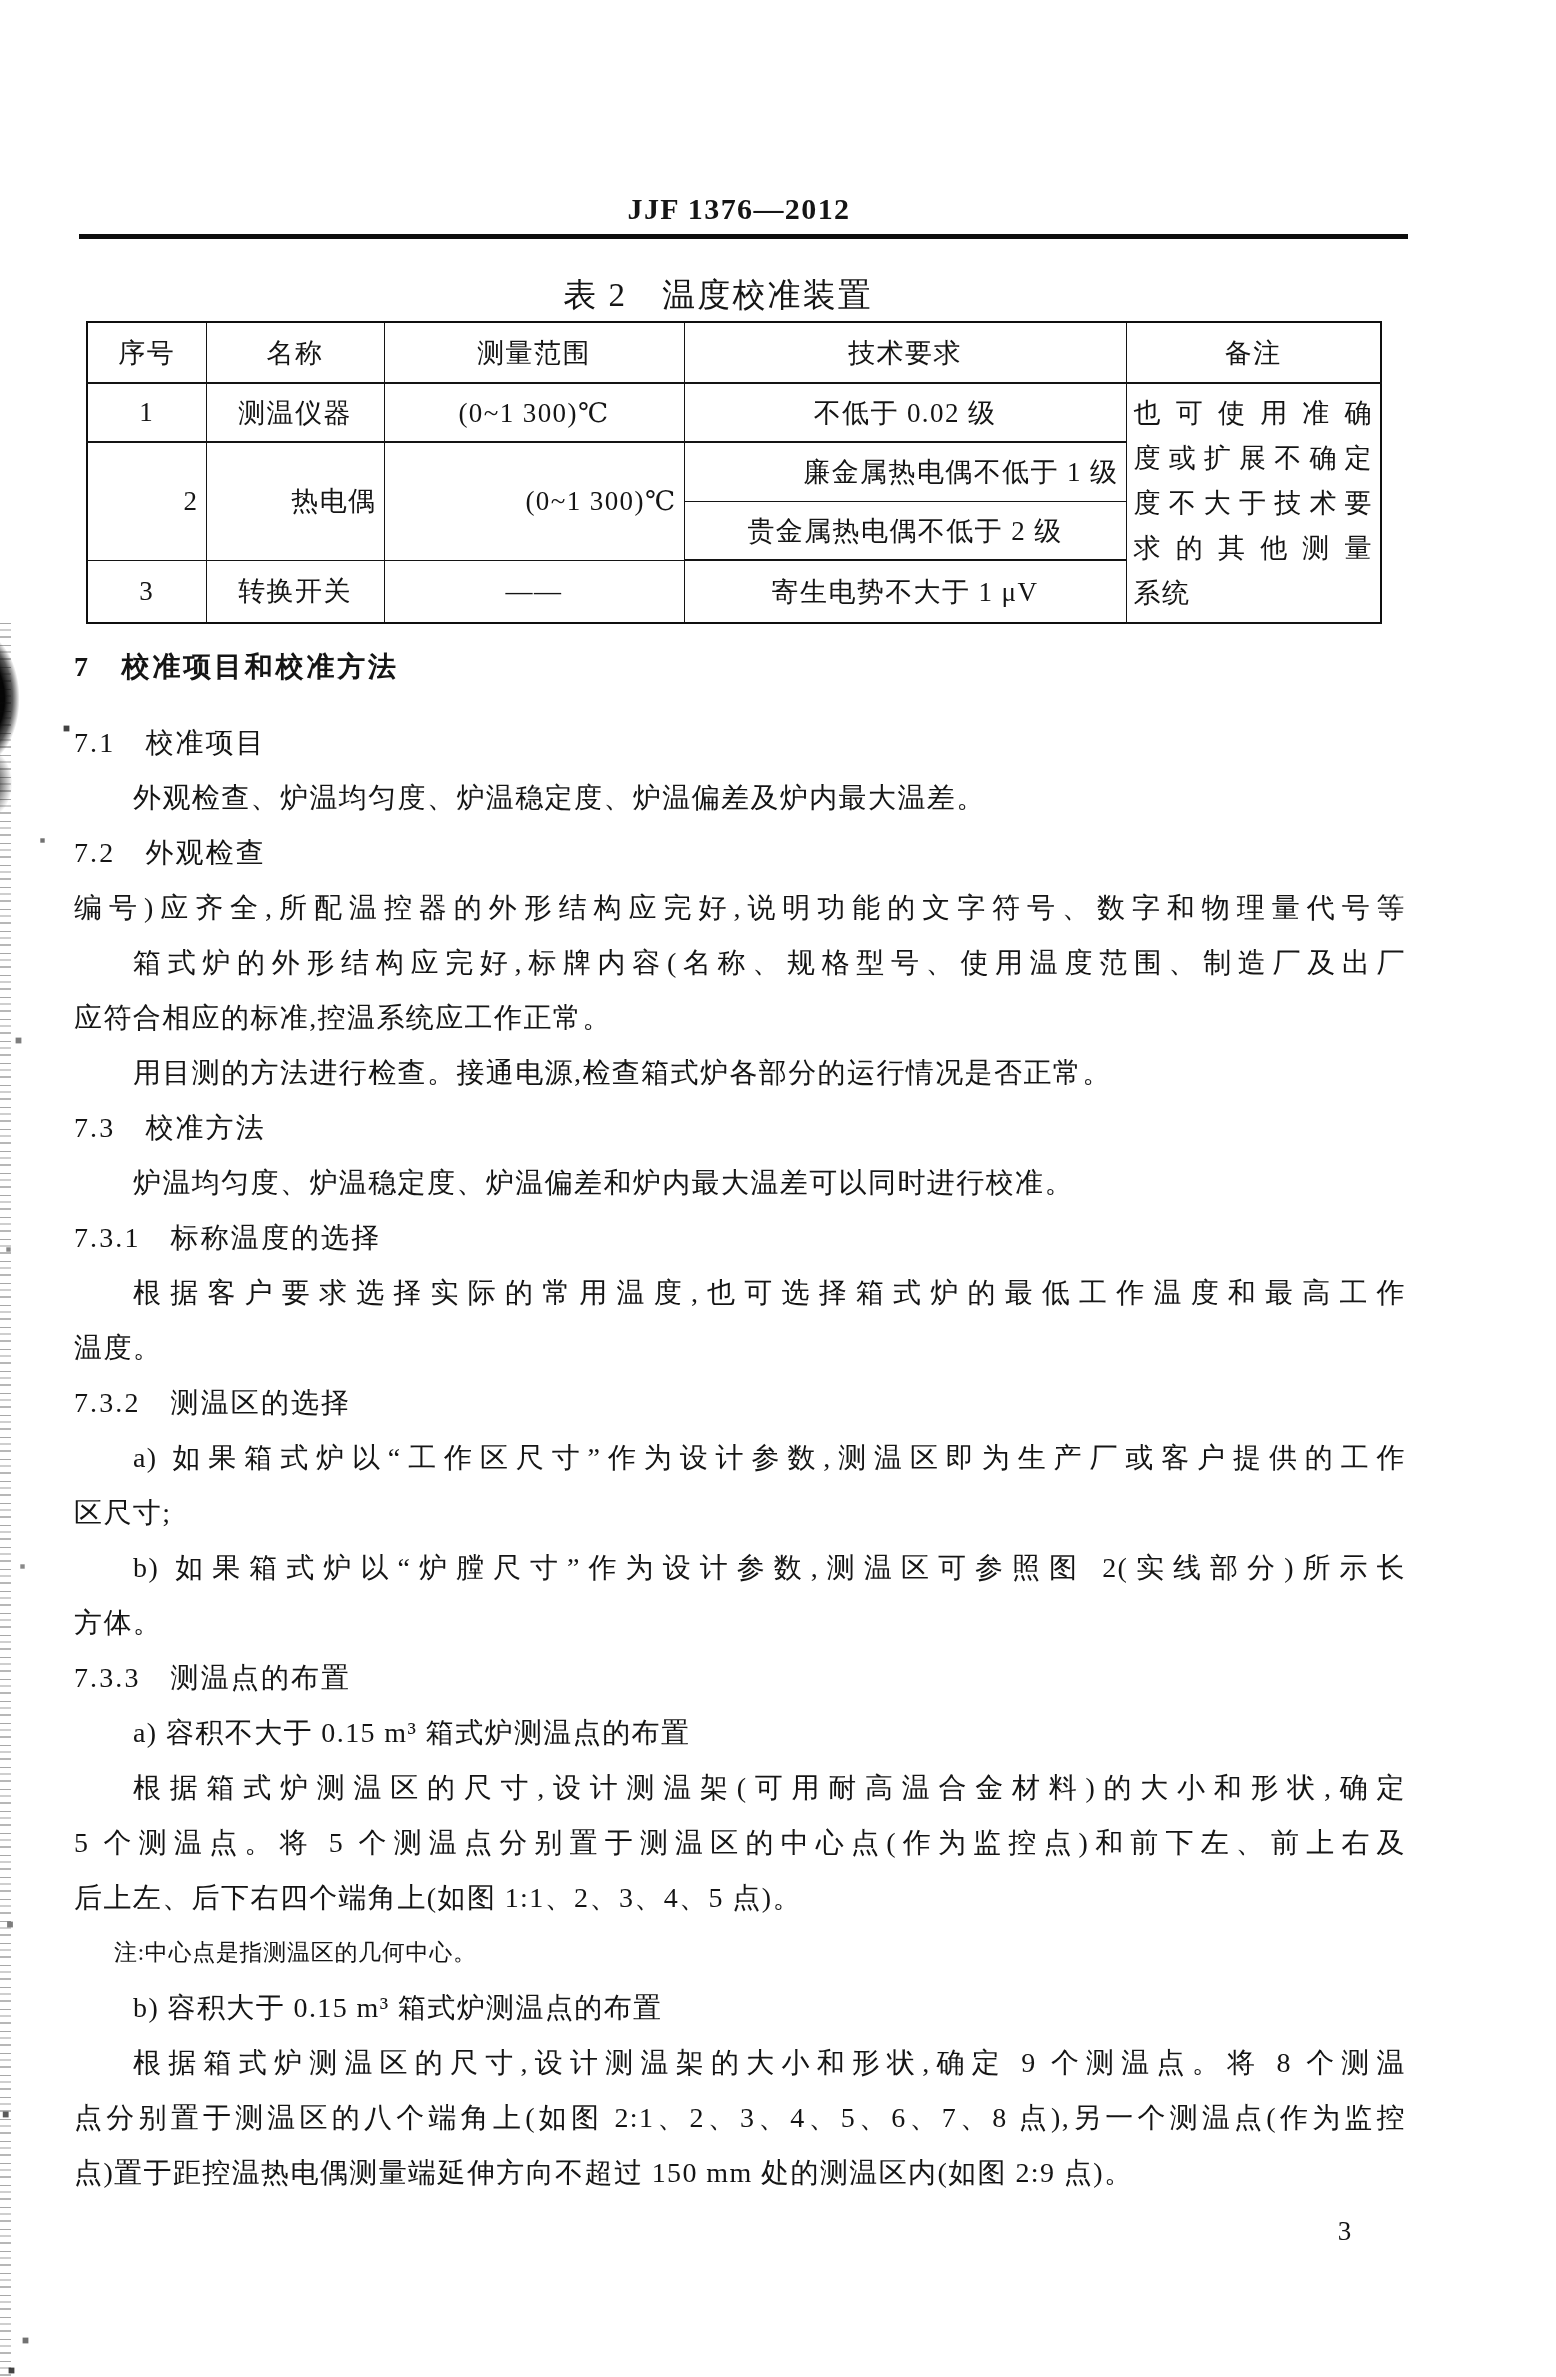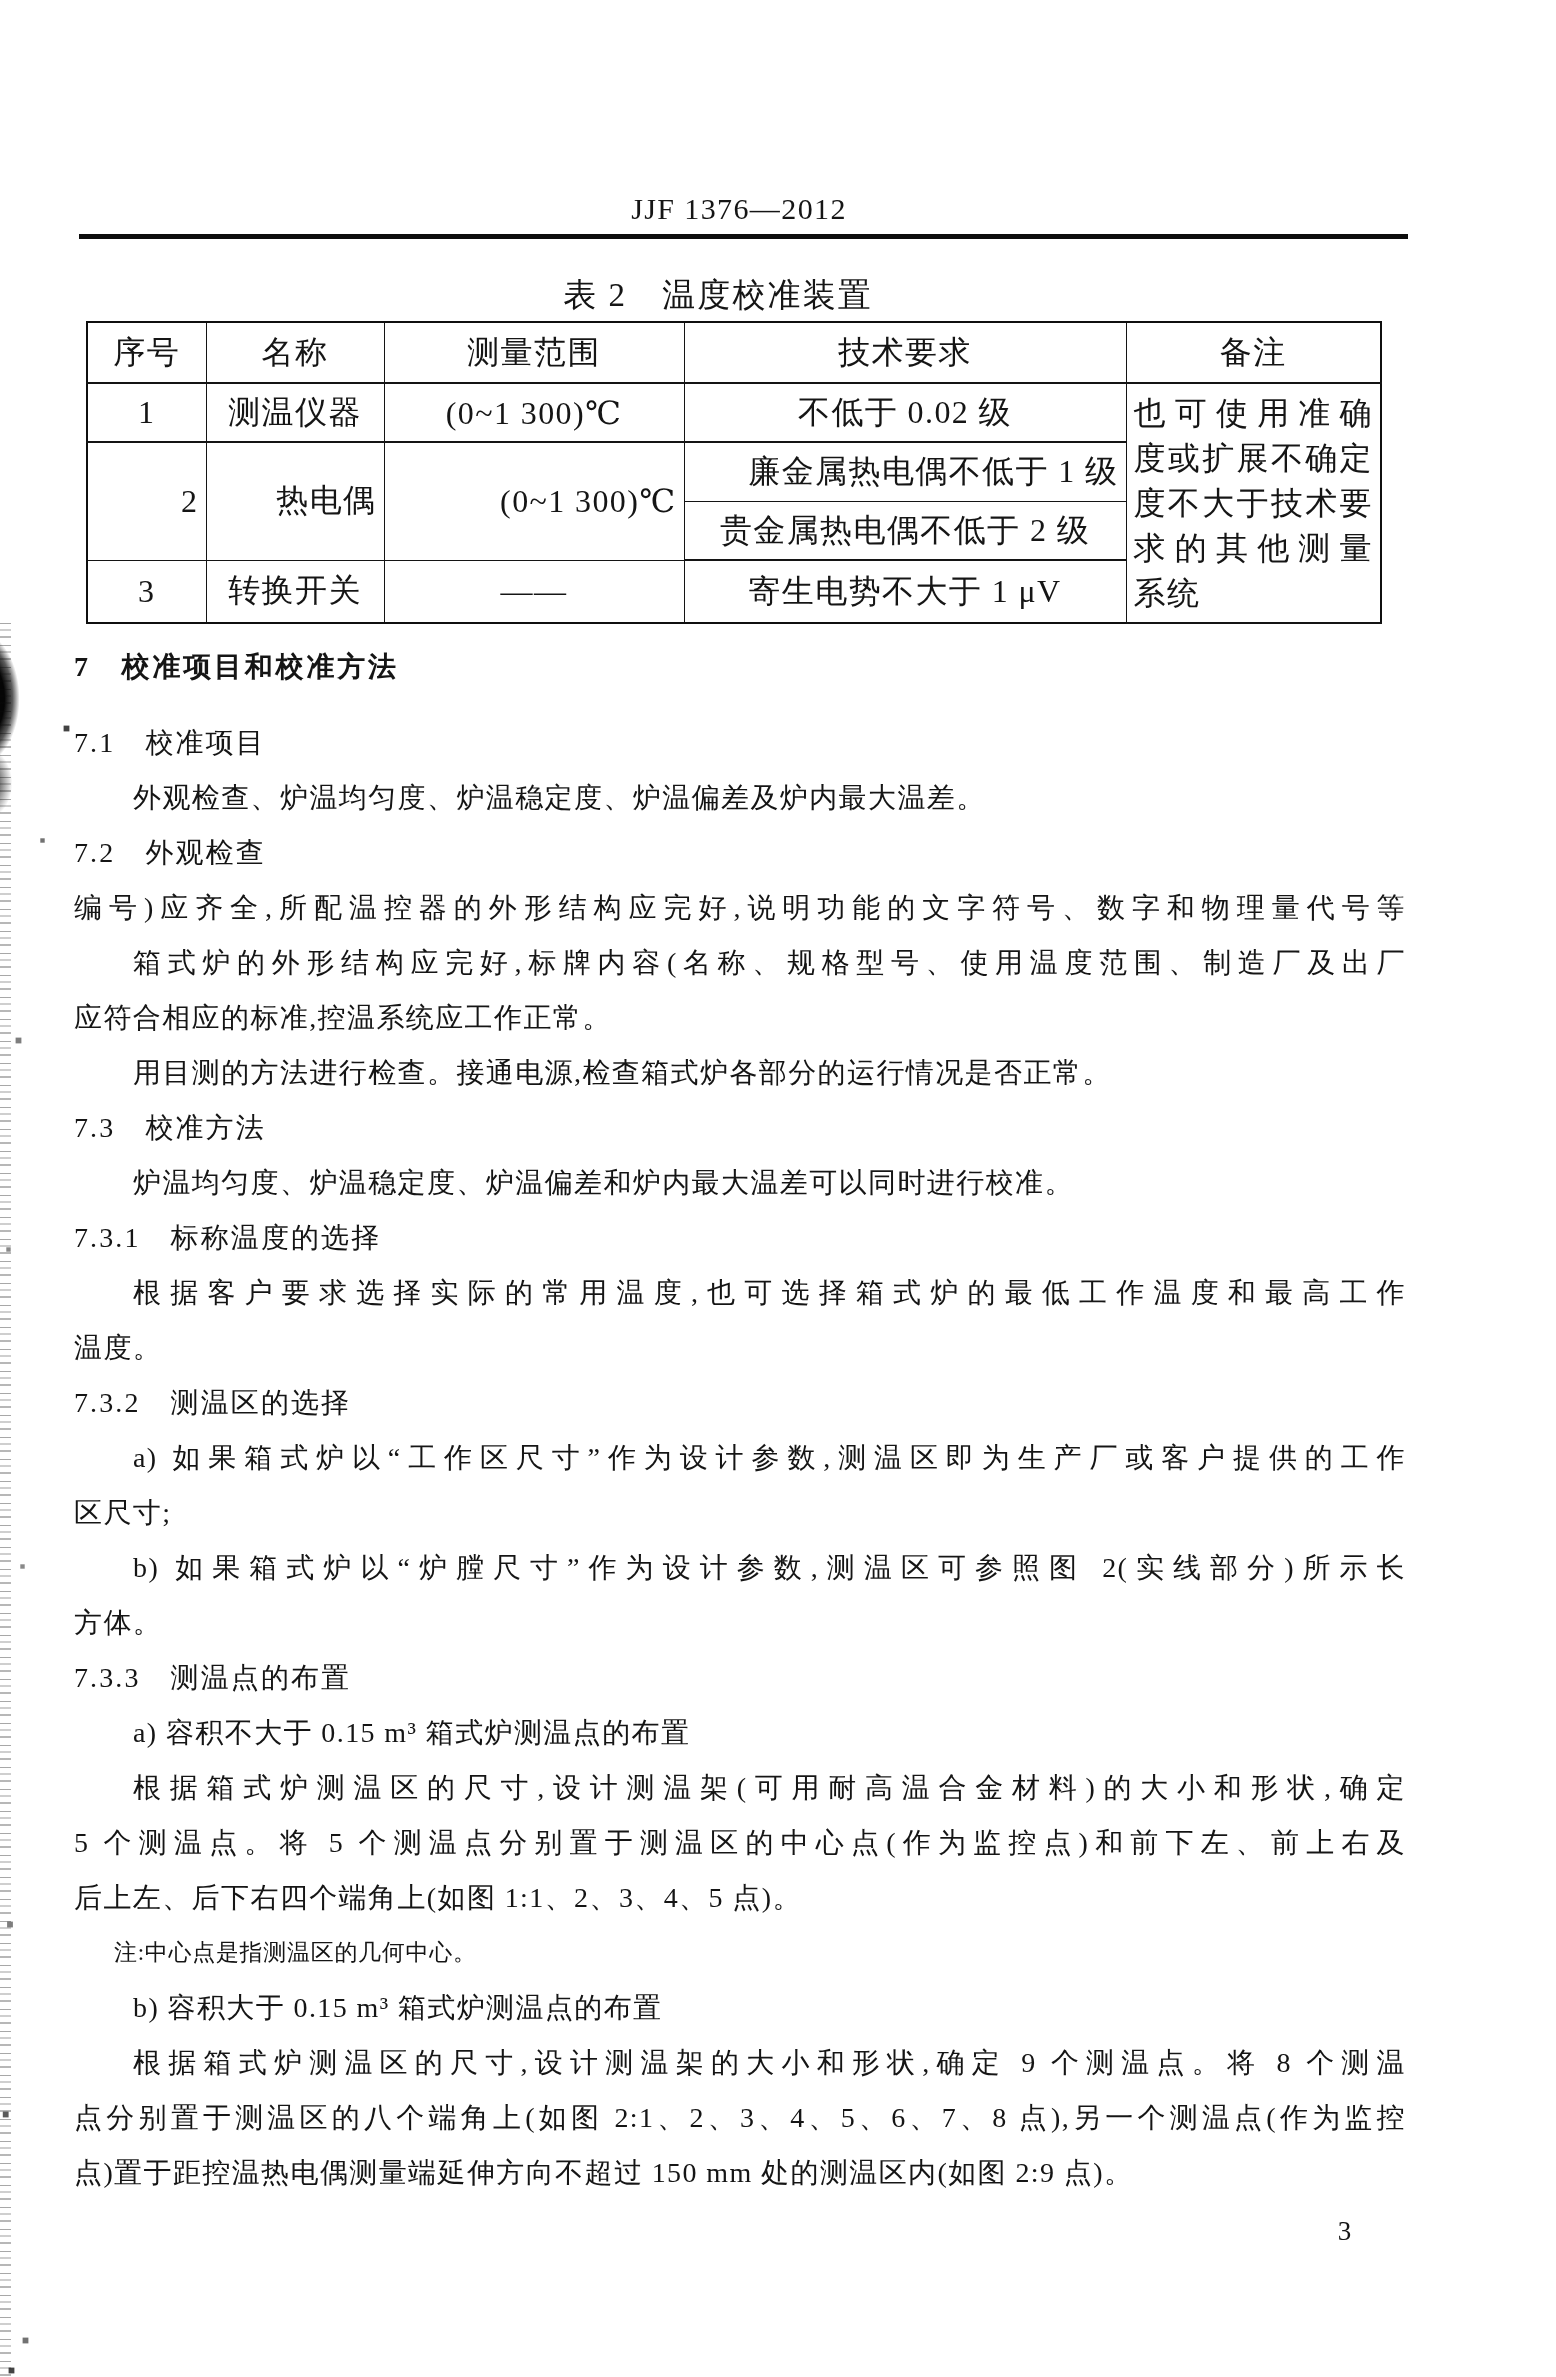--- a/index.html
+++ b/index.html
@@ -10,41 +10,41 @@
     color:#151515;
     position:relative;
     overflow:hidden;
     -webkit-font-smoothing:antialiased;
   }
   .page{position:absolute;inset:0;}
 
   
   .doc-header{
     position:absolute;top:192px;left:74px;width:1330px;
-    text-align:center;font-size:30px;font-weight:normal;
+    text-align:center;font-size:30px;font-weight:bold;
     letter-spacing:1.4px;
   }
   .header-rule{
     position:absolute;top:234px;left:79px;width:1329px;height:5px;
     background:#0d0d0d;
   }
 
   
   .table-caption{
     position:absolute;top:273px;left:74px;width:1288px;
     text-align:center;font-size:33px;font-weight:normal;
     letter-spacing:2.1px;
   }
 
   
   table.cal-table{
     position:absolute;top:321px;left:86px;
     width:1293px;table-layout:fixed;
     border-collapse:collapse;
-    font-size:32px;
+    font-size:27px;
   }
   table.cal-table td{
     border:1.4px solid #141414;
     text-align:center;vertical-align:middle;
     padding:0 7px;
     letter-spacing:1.4px;
   }
   table.cal-table{border:2.8px solid #0f0f0f;}
   table.cal-table tr.head td{border-bottom-width:2.8px;height:59px;}
   table.cal-table tr.r1 td{height:57px;border-bottom-width:2.8px;}

